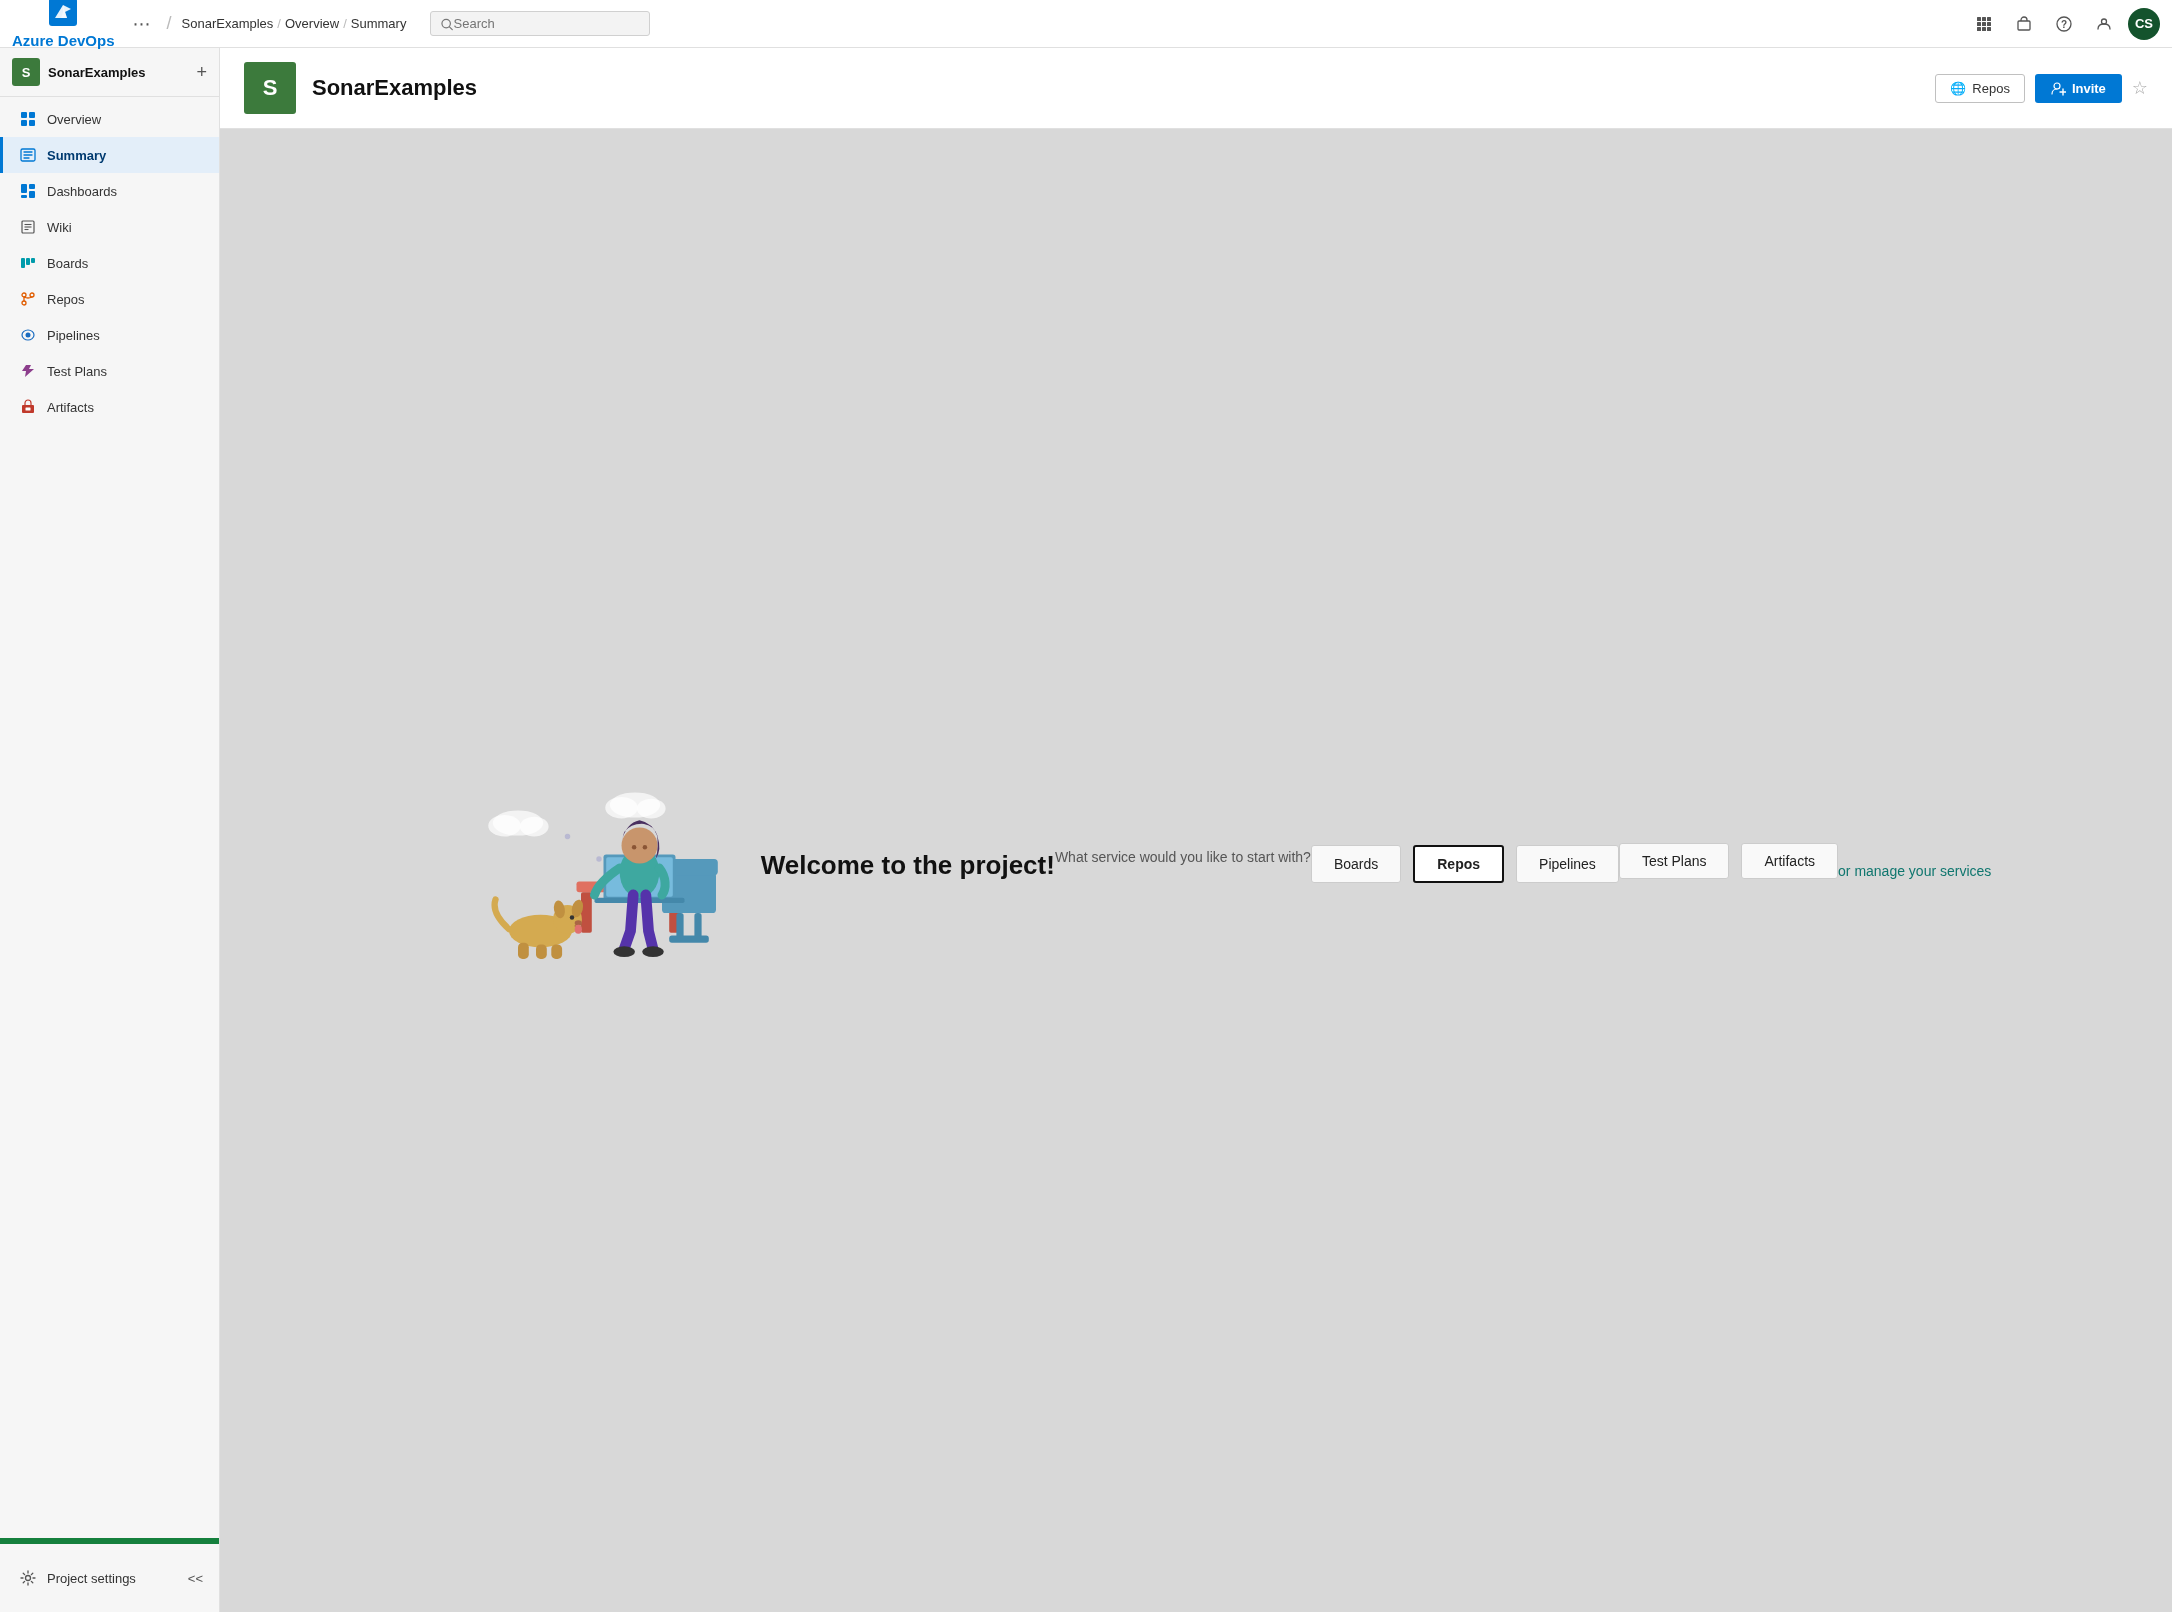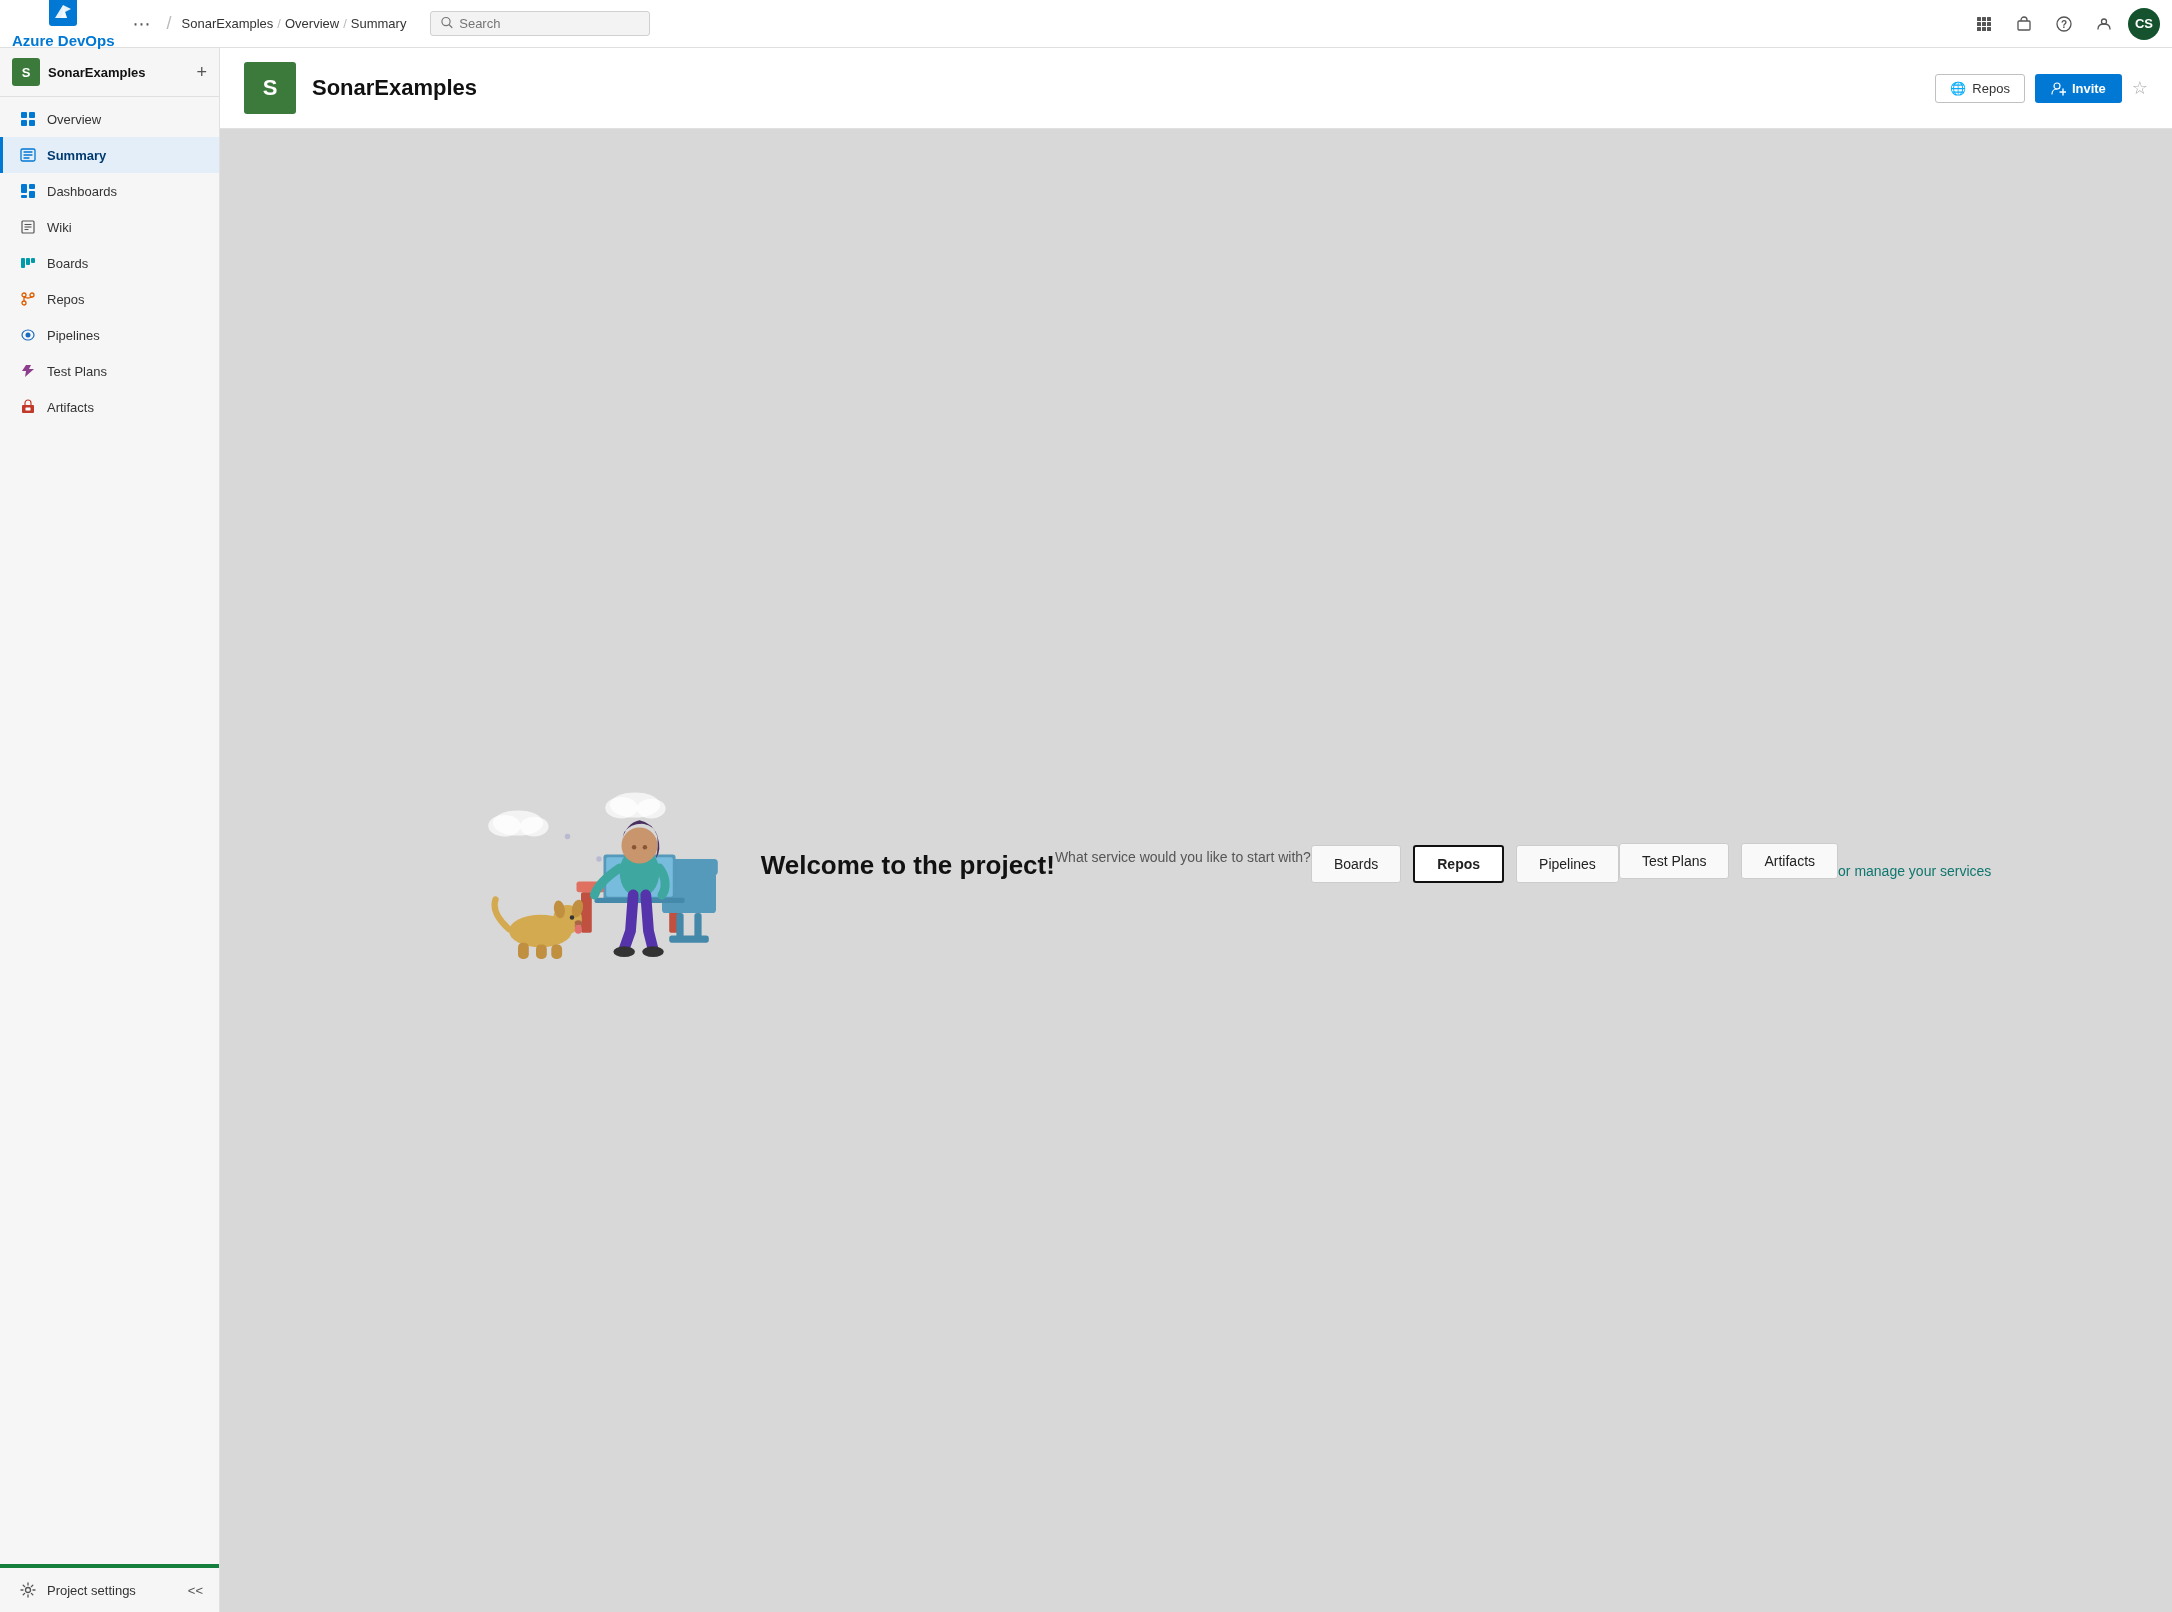--- a/index.html
+++ b/index.html
@@ -42,26 +42,25 @@
       align-items: center;
       gap: 4px;
       font-size: 13px;
       color: #333;
     }
     .topbar-breadcrumb span { cursor: pointer; color: #333; }
     .topbar-breadcrumb .sep { color: #bbb; }
     .topbar-search {
       margin-left: 16px;
       display: flex;
-      align-items: flex-start;
+      align-items: flex-end;
       background: #f3f3f3;
       border: 1px solid #d0d0d0;
       border-radius: 3px;
       padding: 4px 10px;
-      gap: 6px;
       width: 220px;
     }
     .topbar-search input {
       border: none;
       background: transparent;
       font-size: 13px;
       outline: none;
       color: #555;
       width: 100%;
     }
@@ -179,22 +178,22 @@
     .sidebar-item-icon {
       width: 18px;
       height: 18px;
       display: flex;
       align-items: center;
       justify-content: center;
       font-size: 15px;
       flex-shrink: 0;
     }
     .sidebar-footer {
-      padding: 4px 0;
-      border-top: 4px solid #15803d;
+      padding: 16px 0;
+      border-top: 6px solid #15803d;
     }
 
     
     .content {
       flex: 1;
       overflow-y: auto;
       background: #d8d8d8;
       display: flex;
       flex-direction: column;
     }

